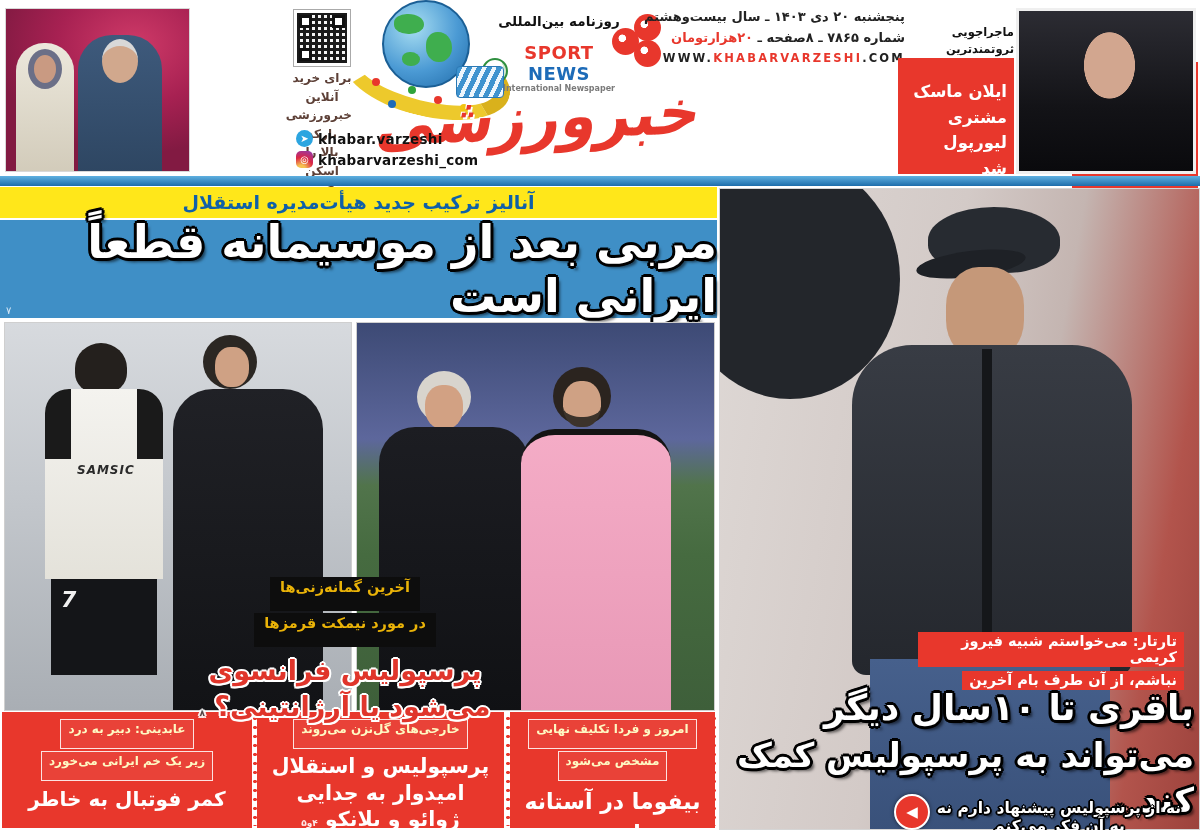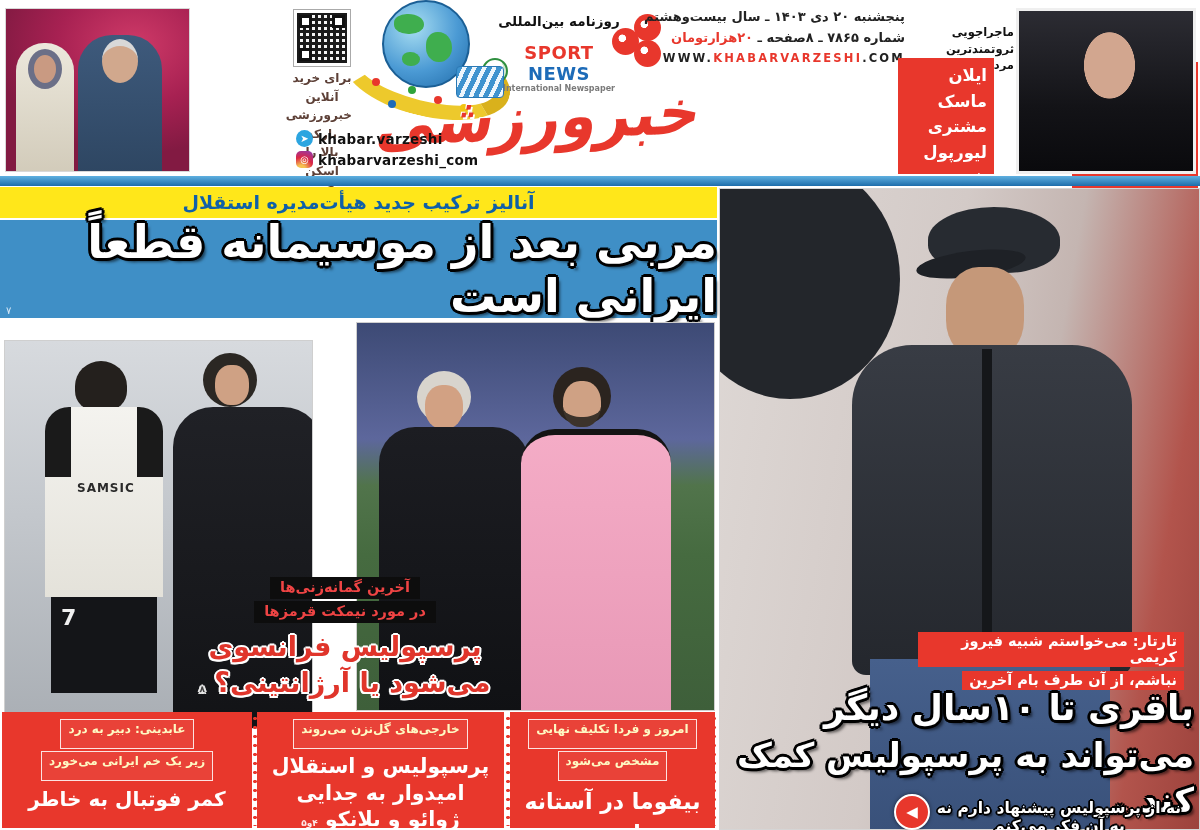--- a/index.html
+++ b/index.html
@@ -65,47 +65,47 @@
   .soc-ic { width:17px; height:17px; border-radius:50%; color:#fff; font-size:10px; display:flex; align-items:center; justify-content:center; flex:0 0 17px; }
   #tg-ic { background:#2ca5e0; }
   #ig-ic { border-radius:5px; background: radial-gradient(circle at 30% 110%, #f5c151 0 20%, #dc2743 55%, #8a3ab9 100%); }
   .soc-txt { font-size:13.5px; font-weight:bold; color:#111; letter-spacing:.3px; }
 
   #dateline { left:612px; top:7px; width:293px; text-align:right; font-size:13px; font-weight:bold; color:#222; line-height:1.6; }
   #dateline .red { color:#e8372c; }
   #dl-url { direction:ltr; font-size:11.5px; letter-spacing:2.2px; }
 
   #musk-kicker { left:898px; top:24px; width:116px; }
-  #musk-red { left:898px; top:58px; width:96px; height:116px; padding:5px 7px; text-align:right; font-size:16.5px; line-height:1.55; }
+  #musk-red { left:898px; top:58px; width:116px; height:116px; padding:21px 7px; text-align:right; font-size:16.5px; line-height:1.55; }
   #musk-red span { display:block; }
   #musk-photo { left:1016px; top:8px; width:180px; height:166px; border:3px solid #efefef;
     background: radial-gradient(60px 78px at 52% 34%, #d2a68f 0 42%, rgba(0,0,0,0) 43%),
                 linear-gradient(180deg,#2c2c33 0%, #131317 60%, #0a0a0d 100%); }
 
   #blue-strip { left:0; top:176px; width:1200px; height:10px; background:linear-gradient(#5fb0e0,#1d6dab); }
 
   
   #yellow-strip { left:0; top:187px; width:717px; height:31px; background:#ffe71a; text-align:center; }
   #yellow-strip span { font-size:19px; font-weight:bold; color:#1060a8; line-height:31px; }
   #blue-bar { left:0; top:218px; width:717px; height:100px; background:#3f8fc6; border-top:2px solid #fff; display:flex; align-items:center; justify-content:center; }
   #lead-headline { font-size:46px; font-weight:bold; color:#fff; letter-spacing:-1px; }
   #lead-ref { left:6px; bottom:2px; color:#d5e8f7; font-size:10px; position:absolute; }
 
   
   .photo { border:1px solid #cfcfcf; overflow:hidden; }
-  #photo-left { left:4px; top:340px; width:309px; height:389px;
-    background: linear-gradient(180deg,#d7dade 0%, #c3c7cc 45%, #a9aeb4 100%); }
+  #photo-left { left:4px; top:322px; width:348px; height:389px;
+    background: linear-gradient(180deg,#d7dade 0%, #c3c7cc 45%, #a9aeb4 100%); font-style: italic; }
   #photo-center { left:356px; top:322px; width:359px; height:389px;
     background: linear-gradient(180deg,#3d4a75 0%, #5d679c 30%, #51744b 42%, #466b40 60%, #3e5f3a 100%); }
   #photo-right { left:719px; top:188px; width:481px; height:642px; border:1px solid #d5d5d5;
     background: linear-gradient(100deg,#ded8d5 0%, #d3cac7 42%, #c4b5b1 62%, #b2544c 86%, #9c423c 100%); }
 
   
   #center-caption { left:175px; top:576px; width:340px; text-align:center; z-index:6; }
-  .chip-black { display:inline-block; background:#0d0d0d; color:#ef4444; font-weight:bold; font-size:14.5px; padding:2px 10px 4px; margin:1px 0; }
+  .chip-black { display:inline-block; background:#0d0d0d; color:#eab308; font-weight:bold; font-size:14.5px; padding:2px 10px 16px; margin:1px 0; }
   .red-head { font-size:27px; font-weight:bold; color:#e0352b; line-height:1.32; }
 
   
   .story-box { top:712px; height:116px; background:#e8372c; text-align:center; padding-top:6px; position:absolute; }
   .chip-red { display:inline-block; border:1px solid rgba(255,255,255,.85); padding:0 7px 10px; font-size:12px; font-weight:bold; color:#fef9c3; line-height:1.5; margin:1px 0; background:rgba(255,255,255,.06); }
   .box-head { color:#fff; font-weight:bold;text-align:center; }
   #box-bifouma { left:510px; width:205px; }
   #box-bifouma .box-head { font-size:22px; line-height:1.45; margin-top:4px; }
   #box-foreign { left:257px; width:247px; }
   #box-foreign .box-head { font-size:20.5px; line-height:1.3; margin-top:3px; }

